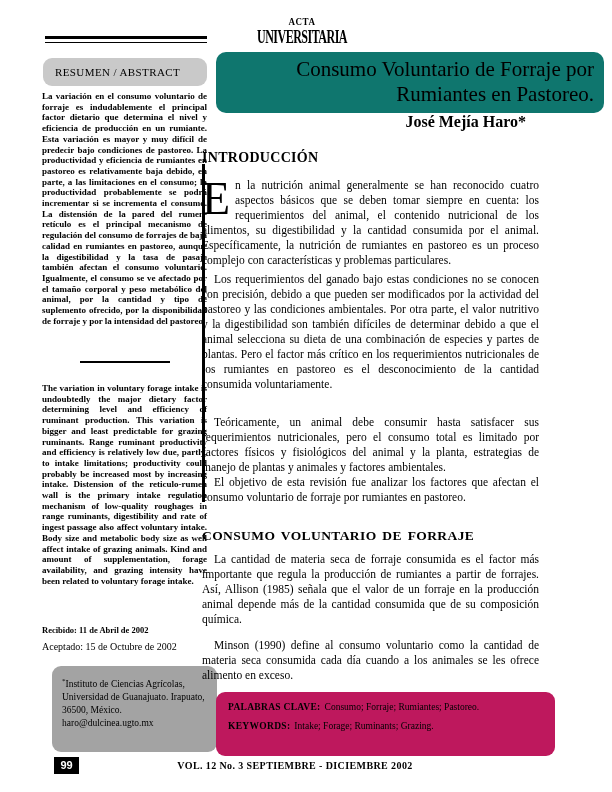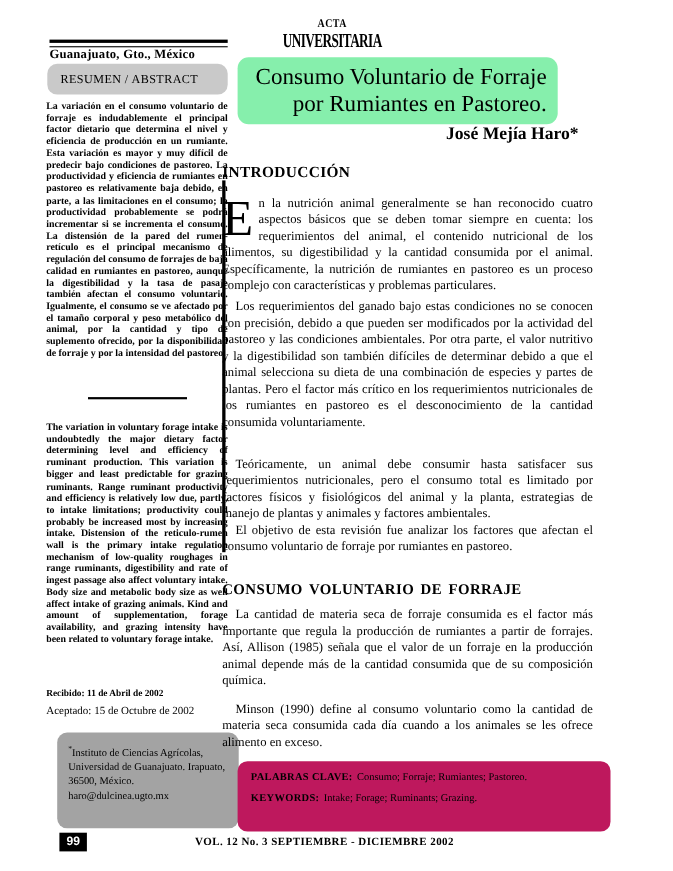--- a/index.html
+++ b/index.html
@@ -20,22 +20,22 @@
     position:absolute;left:45px;top:44px;width:170px;
     font-size:11.5px;font-weight:bold;letter-spacing:0.2px;
   }
   .logo{
     position:absolute;left:252px;top:17px;width:100px;text-align:center;
     font-weight:bold;line-height:1;
   }
   .logo .l1{display:block;font-size:9px;letter-spacing:0.5px;transform:scaleY(1.2);}
   .logo .l2{display:block;font-size:12px;letter-spacing:-0.5px;margin-top:2px;transform:scaleY(1.5);transform-origin:top center;}
   .title-box{
-    position:absolute;left:216px;top:52px;width:291px;box-sizing:border-box;
-    background:#86efac;border-radius:10px;
+    position:absolute;left:216px;top:52px;width:388px;box-sizing:border-box;
+    background:#0f766e;border-radius:10px;
     padding:5px 10px 6px 10px;
     font-size:21px;line-height:25px;text-align:right;
   }
   .author{
     position:absolute;left:204px;top:113px;width:332px;box-sizing:border-box;
     padding-right:10px;text-align:right;
     font-size:16px;font-weight:bold;
   }
   
   .resumen-box{
@@ -104,21 +104,20 @@
     position:absolute;left:0;top:760px;width:590px;text-align:center;
     font-size:10px;font-weight:bold;letter-spacing:0.4px;
   }
 </style>
 </head>
 <body>
 
 <div class="page">
 
   <div class="header-rule"></div>
-  <div class="location">Guanajuato, Gto., México</div>
 
   <div class="logo">
     <span class="l1">ACTA</span>
     <span class="l2">UNIVERSITARIA</span>
   </div>
 
   <div class="title-box">
     <span>Consumo Voluntario de Forraje por Rumiantes en Pastoreo.</span>
   </div>
 

